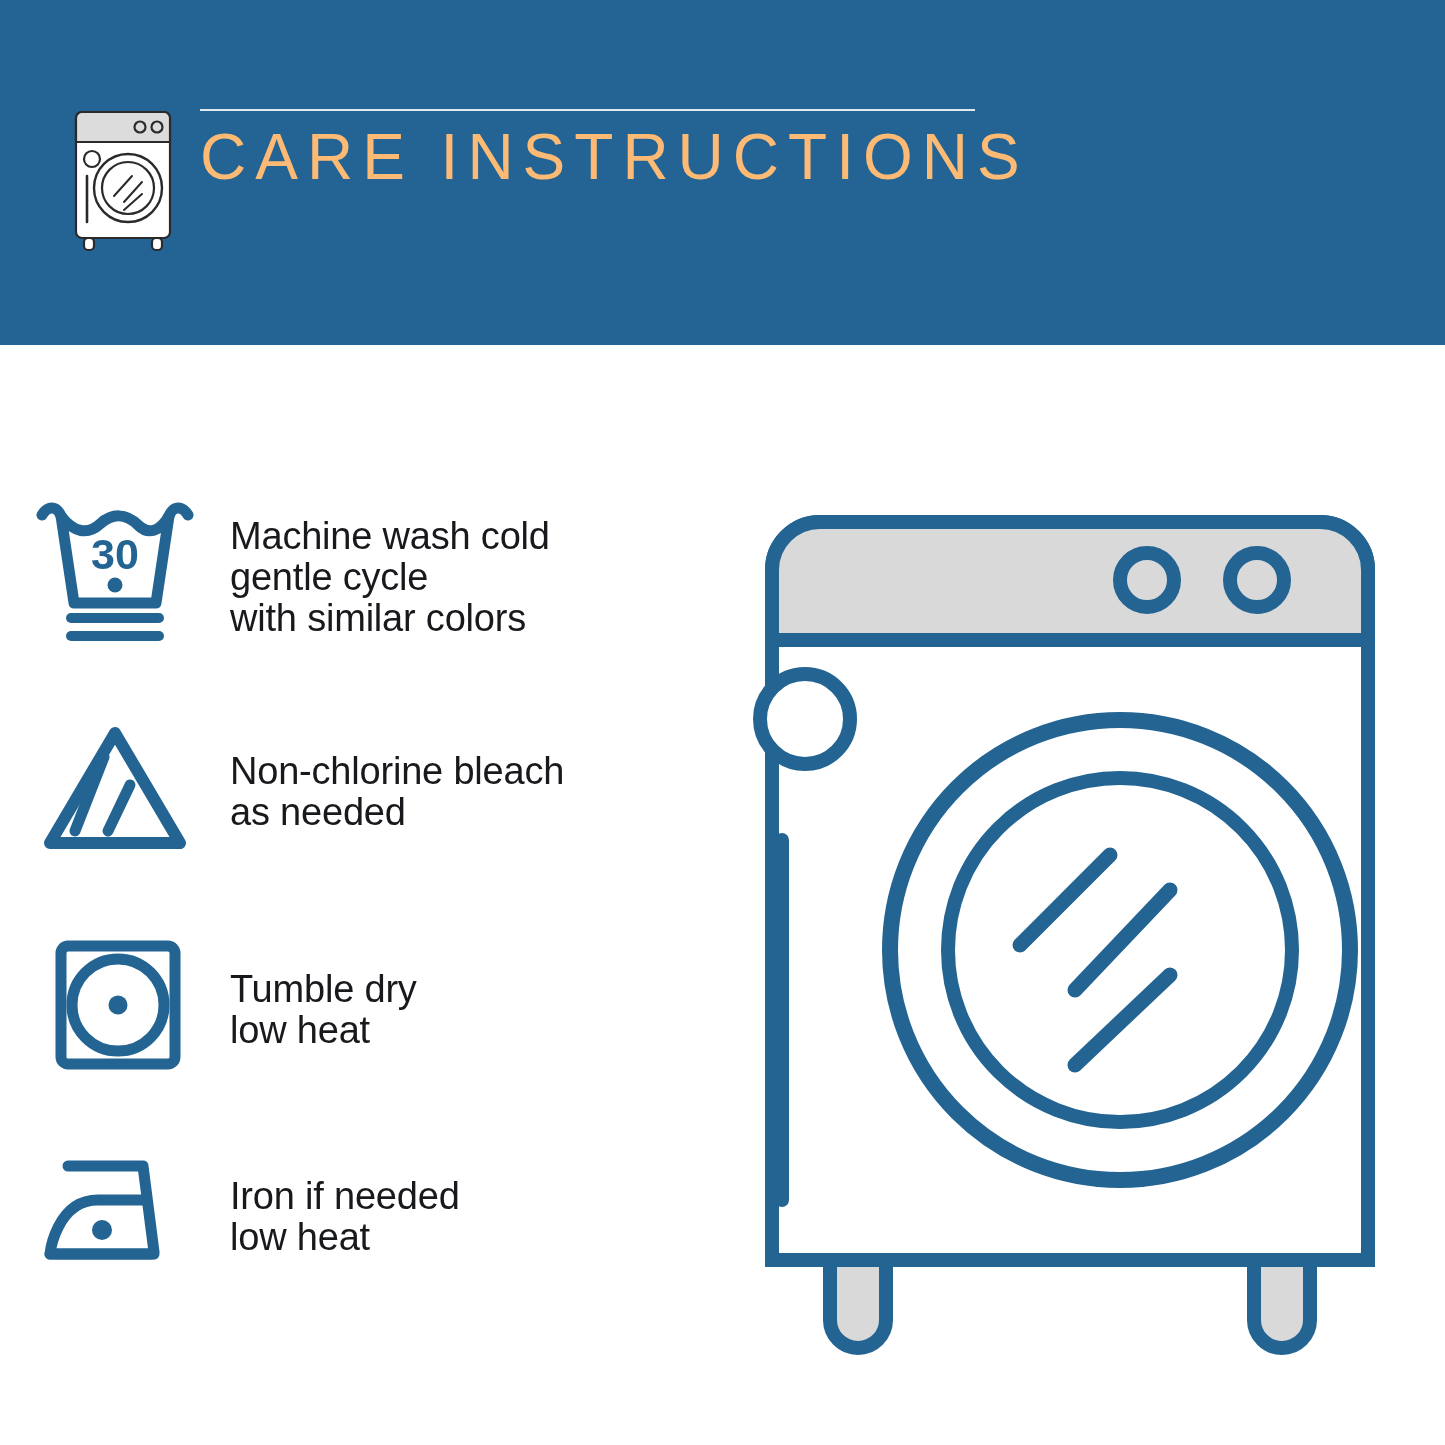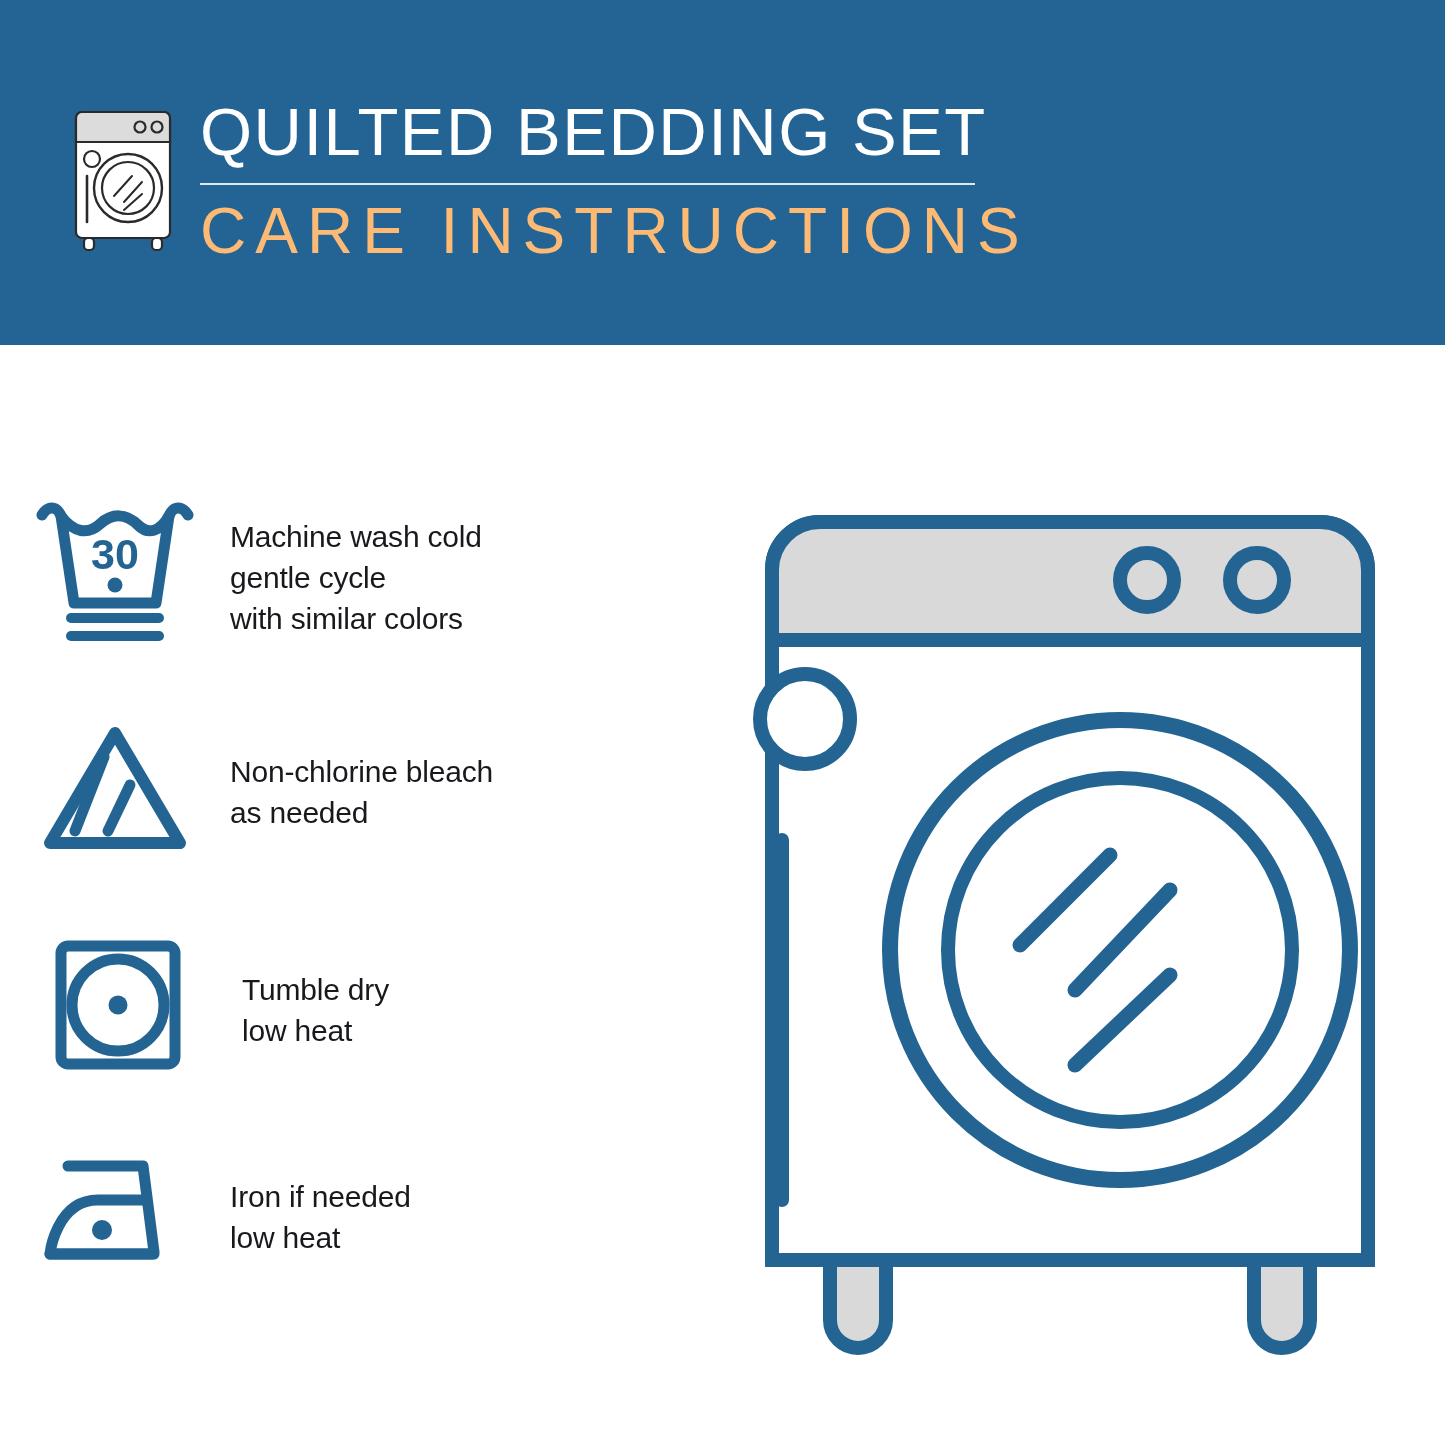--- a/index.html
+++ b/index.html
@@ -78,34 +78,34 @@
   }
   .care-row {
     position: absolute;
     left: 0;
     width: 700px;
     display: flex;
     align-items: center;
   }
   .care-row.r0 { top: 150px; }
   .care-row.r1 { top: 370px; }
-  .care-row.r2 { top: 585px; gap: 12px; }
+  .care-row.r2 { top: 585px; }
   .care-row.r3 { top: 795px; }
 
   .care-symbol {
     width: 230px;
     flex: 0 0 230px;
     display: flex;
     justify-content: center;
     align-items: flex-start;
     padding-top: 4px;
   }
   .care-label {
     font-family: "Liberation Sans", sans-serif;
-    font-size: 30px;
+    font-size: 38px;
     line-height: 41px;
     color: #17191c;
     font-weight: 400;
     letter-spacing: -0.2px;
     padding-top: 10px;
   }
   .care-label .ln { display: block; }
 
   
   .washer-wrap {
@@ -143,21 +143,20 @@
         <line x1="52" y1="92" x2="70" y2="72" stroke="#2a2a2a" stroke-width="2" stroke-linecap="round"></line>
         <line x1="62" y1="98" x2="80" y2="78" stroke="#2a2a2a" stroke-width="2" stroke-linecap="round"></line>
         <line x1="62" y1="106" x2="80" y2="90" stroke="#2a2a2a" stroke-width="2" stroke-linecap="round"></line>
 
         <rect x="22" y="134" width="10" height="12" rx="4" fill="#ffffff" stroke="#2a2a2a" stroke-width="2.2"></rect>
         <rect x="90" y="134" width="10" height="12" rx="4" fill="#ffffff" stroke="#2a2a2a" stroke-width="2.2"></rect>
       </svg>
     </div>
 
     <div class="header-text-block">
-      <div class="title-main">QUILTED BEDDING SET</div>
       <div class="title-divider"></div>
       <div class="title-sub">CARE INSTRUCTIONS</div>
     </div>
   </div>
 
   <div class="care-list">
 
     <div class="care-row r0">
       <div class="care-symbol">
         <svg viewBox="0 0 170 150" width="170" height="150" aria-hidden="true">

